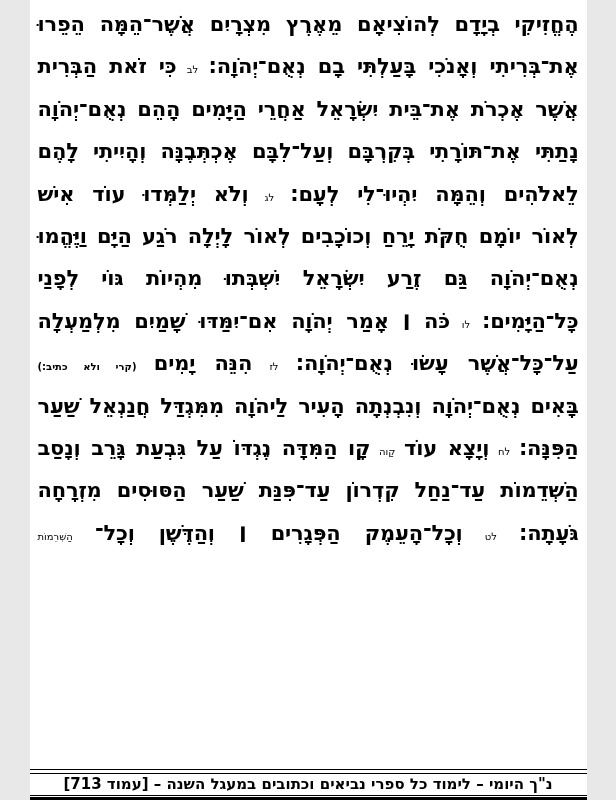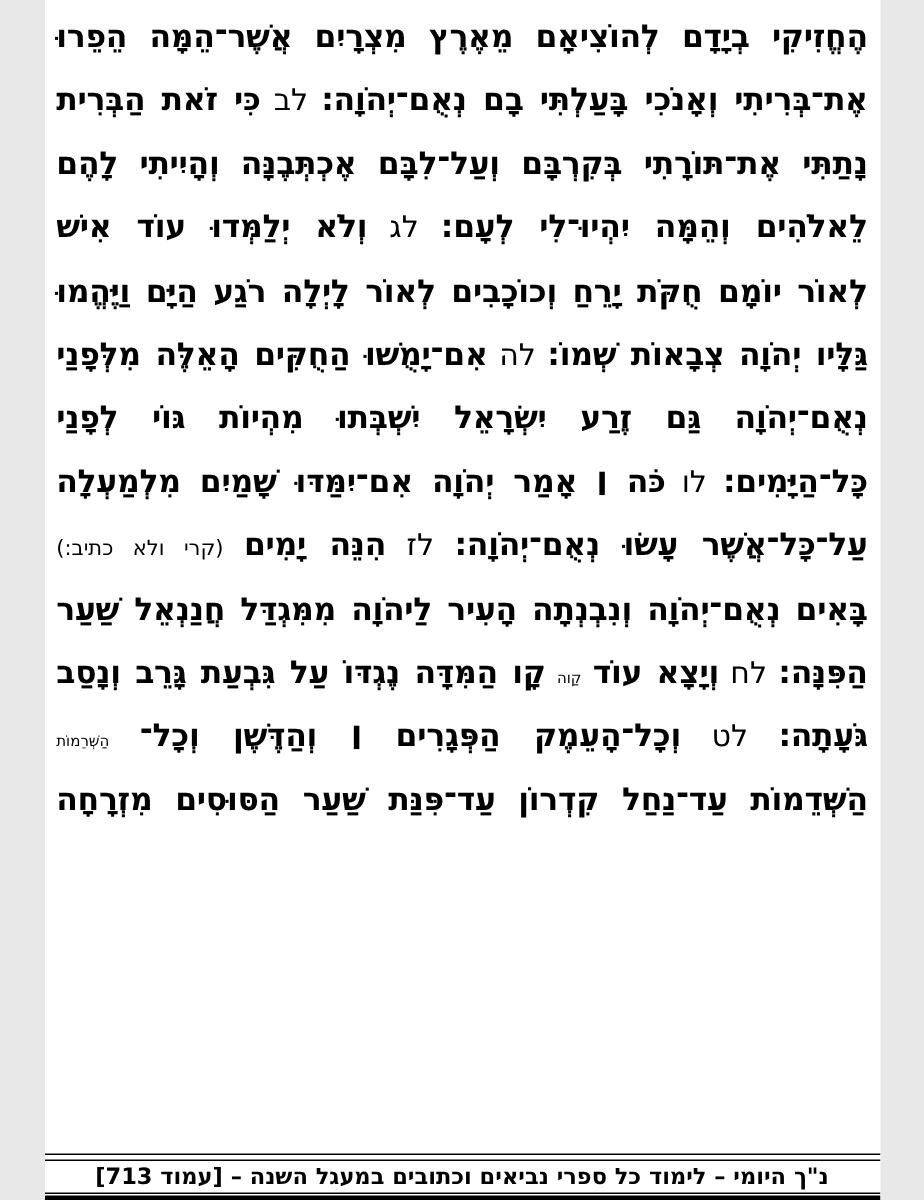--- a/index.html
+++ b/index.html
@@ -23,22 +23,22 @@
   .line {
     direction: rtl;
     text-align: justify;
     text-align-last: justify;
     line-height: 42.4px;
     height: 42.4px;
     white-space: normal;
     overflow: visible;
   }
   .main  { font-weight: bold;   font-size: 21px; letter-spacing: -0.2px; }
-  .vnum  { font-weight: normal; font-size: 20px; }
-  .note  { font-weight: normal; font-size: 14px; }
+  .vnum  { font-weight: normal; font-size: 10px; }
+  .note  { font-weight: bold; font-size: 10px; }
   .ketiv { font-weight: normal; font-size: 10px; }
   #footer {
     position: absolute;
     bottom: 0; left: 0; right: 0;
   }
   .rule-double {
     height: 3px;
     border-top: 1px solid #000;
     border-bottom: 1px solid #000;
   }
@@ -57,30 +57,30 @@
     margin-top: 1px;
   }
 </style>
 </head>
 <body>
 
 <div id="page">
   <div id="text-block">
       <div class="line"><span class="main">הֶחֱזִיקִי בְיָדָם לְהוֹצִיאָם מֵאֶרֶץ מִצְרָיִם אֲשֶׁר־הֵמָּה הֵפֵרוּ</span></div>
       <div class="line"><span class="main">אֶת־בְּרִיתִי וְאָנֹכִי בָּעַלְתִּי בָם נְאֻם־יְהֹוָה:</span> <span class="vnum">לב</span> <span class="main">כִּי זֹאת הַבְּרִית</span></div>
+      <div class="line"><span class="main">אֲשֶׁר אֶכְרֹת אֶת־בֵּית יִשְׂרָאֵל אַחֲרֵי הַיָּמִים הָהֵם נְאֻם־יְהֹוָה</span></div>
       <div class="line"><span class="main">נָתַתִּי אֶת־תּוֹרָתִי בְּקִרְבָּם וְעַל־לִבָּם אֶכְתְּבֶנָּה וְהָיִיתִי לָהֶם</span></div>
       <div class="line"><span class="main">לֵאלֹהִים וְהֵמָּה יִהְיוּ־לִי לְעָם:</span> <span class="vnum">לג</span> <span class="main">וְלֹא יְלַמְּדוּ עוֹד אִישׁ</span></div>
       <div class="line"><span class="main">לְאוֹר יוֹמָם חֻקֹּת יָרֵחַ וְכוֹכָבִים לְאוֹר לָיְלָה רֹגַע הַיָּם וַיֶּהֱמוּ</span></div>
-      <div class="line"><span class="main">גַּלָּיו יְהֹוָה צְבָאוֹת שְׁמוֹ:</span> <span class="vnum">לה</span> <span class="main">אִם־יָמֻשׁוּ הַחֻקִּים הָאֵלֶּה מִלְּפָנַי</span></div>
       <div class="line"><span class="main">נְאֻם־יְהֹוָה גַּם זֶרַע יִשְׂרָאֵל יִשְׁבְּתוּ מִהְיוֹת גּוֹי לְפָנַי</span></div>
       <div class="line"><span class="main">כָּל־הַיָּמִים:</span> <span class="vnum">לו</span> <span class="main">כֹּה ׀ אָמַר יְהֹוָה אִם־יִמַּדּוּ שָׁמַיִם מִלְמַעְלָה</span></div>
       <div class="line"><span class="main">עַל־כָּל־אֲשֶׁר עָשׂוּ נְאֻם־יְהֹוָה:</span> <span class="vnum">לז</span> <span class="main">הִנֵּה יָמִים</span> <span class="note">(קרי ולא כתיב:)</span></div>
       <div class="line"><span class="main">בָּאִים נְאֻם־יְהֹוָה וְנִבְנְתָה הָעִיר לַיהֹוָה מִמִּגְדַּל חֲנַנְאֵל שַׁעַר</span></div>
       <div class="line"><span class="main">הַפִּנָּה:</span> <span class="vnum">לח</span> <span class="main">וְיָצָא עוֹד</span> <span class="ketiv">קַוה</span> <span class="main">קָו הַמִּדָּה נֶגְדּוֹ עַל גִּבְעַת גָּרֵב וְנָסַב</span></div>
+      <div class="line"><span class="main">הַשְּׁדֵמוֹת עַד־נַחַל קִדְרוֹן עַד־פִּנַּת שַׁעַר הַסּוּסִים מִזְרָחָה</span></div>
       <div class="line"><span class="main">גֹּעָתָה:</span> <span class="vnum">לט</span> <span class="main">וְכָל־הָעֵמֶק הַפְּגָרִים ׀ וְהַדֶּשֶׁן וְכָל־</span> <span class="ketiv">הַשְּׁרֵמוֹת</span></div>
-      <div class="line"><span class="main">הַשְּׁדֵמוֹת עַד־נַחַל קִדְרוֹן עַד־פִּנַּת שַׁעַר הַסּוּסִים מִזְרָחָה</span></div>
     </div>
   <div id="footer">
     <div class="rule-double"></div>
     <div class="footer-text-row">נ"ך היומי – לימוד כל ספרי נביאים וכתובים במעגל השנה – [עמוד 713]</div>
     <div class="bottom-bar"></div>
   </div>
 </div>
 
 </body></html>

